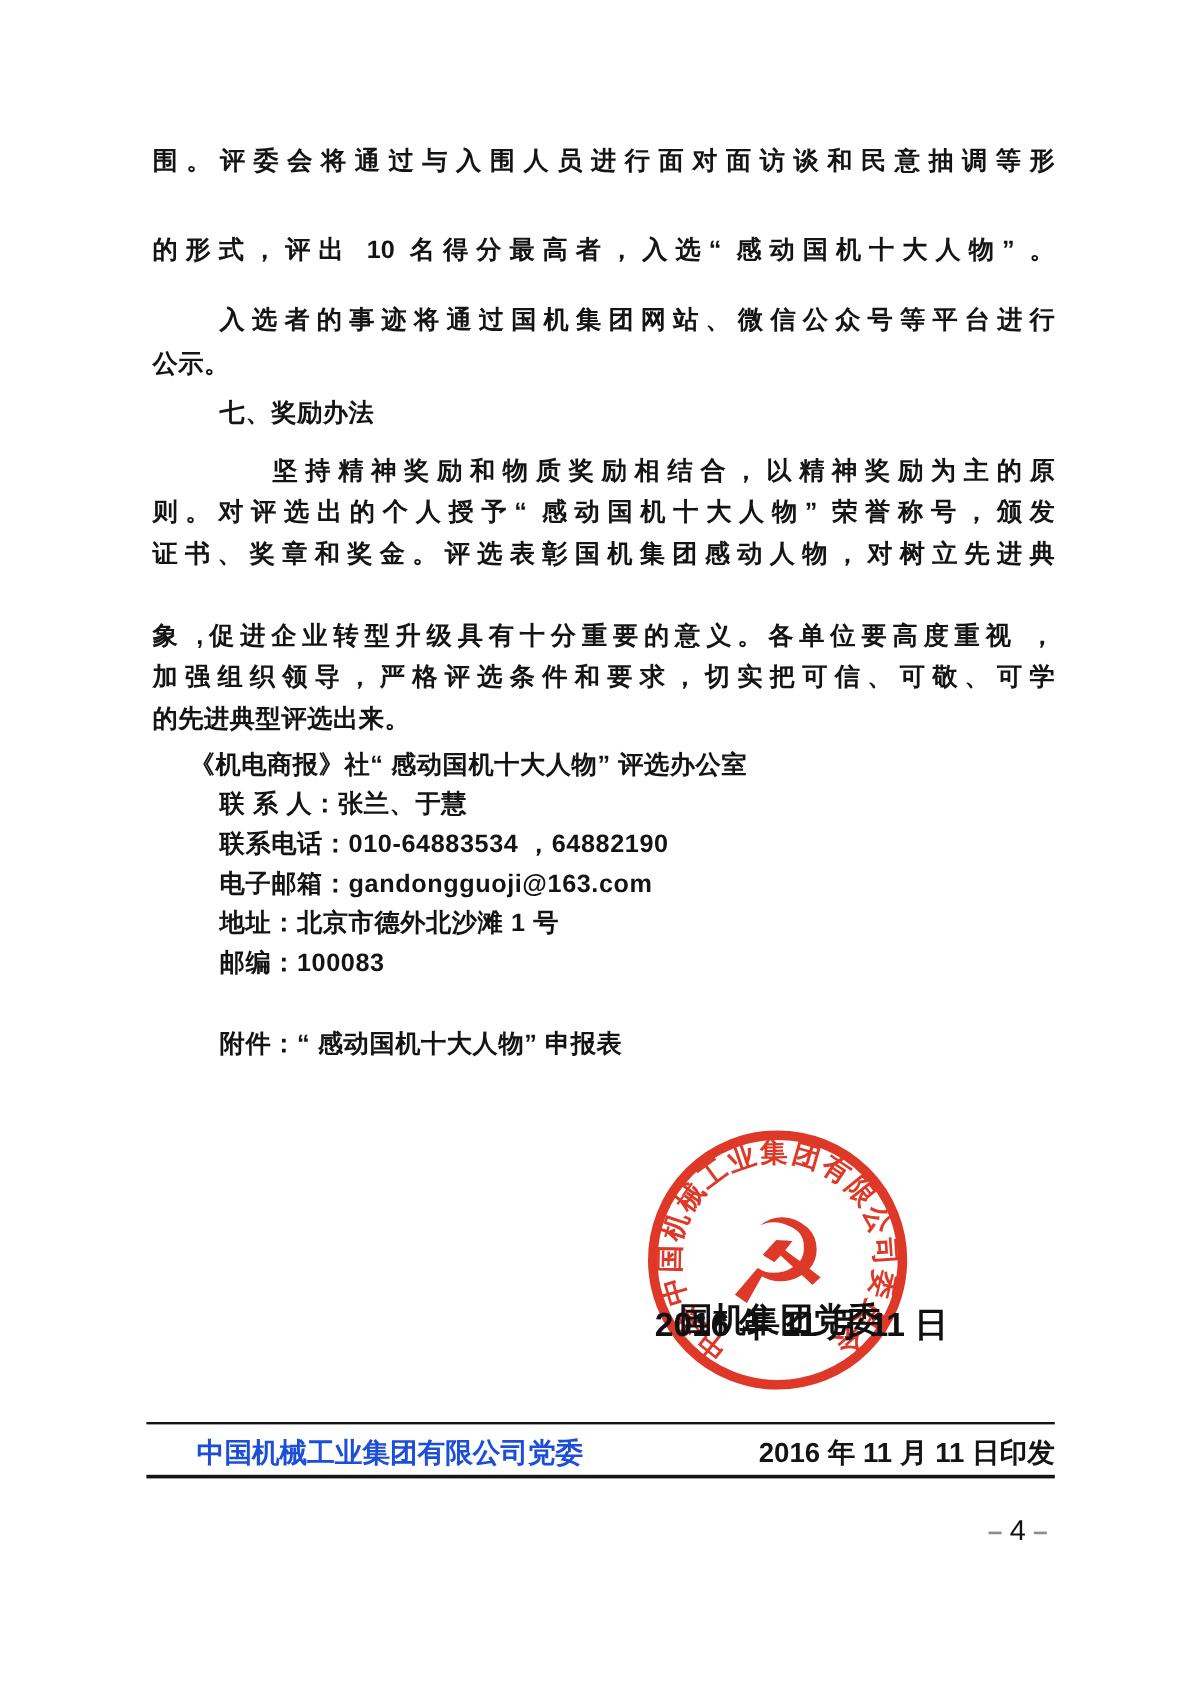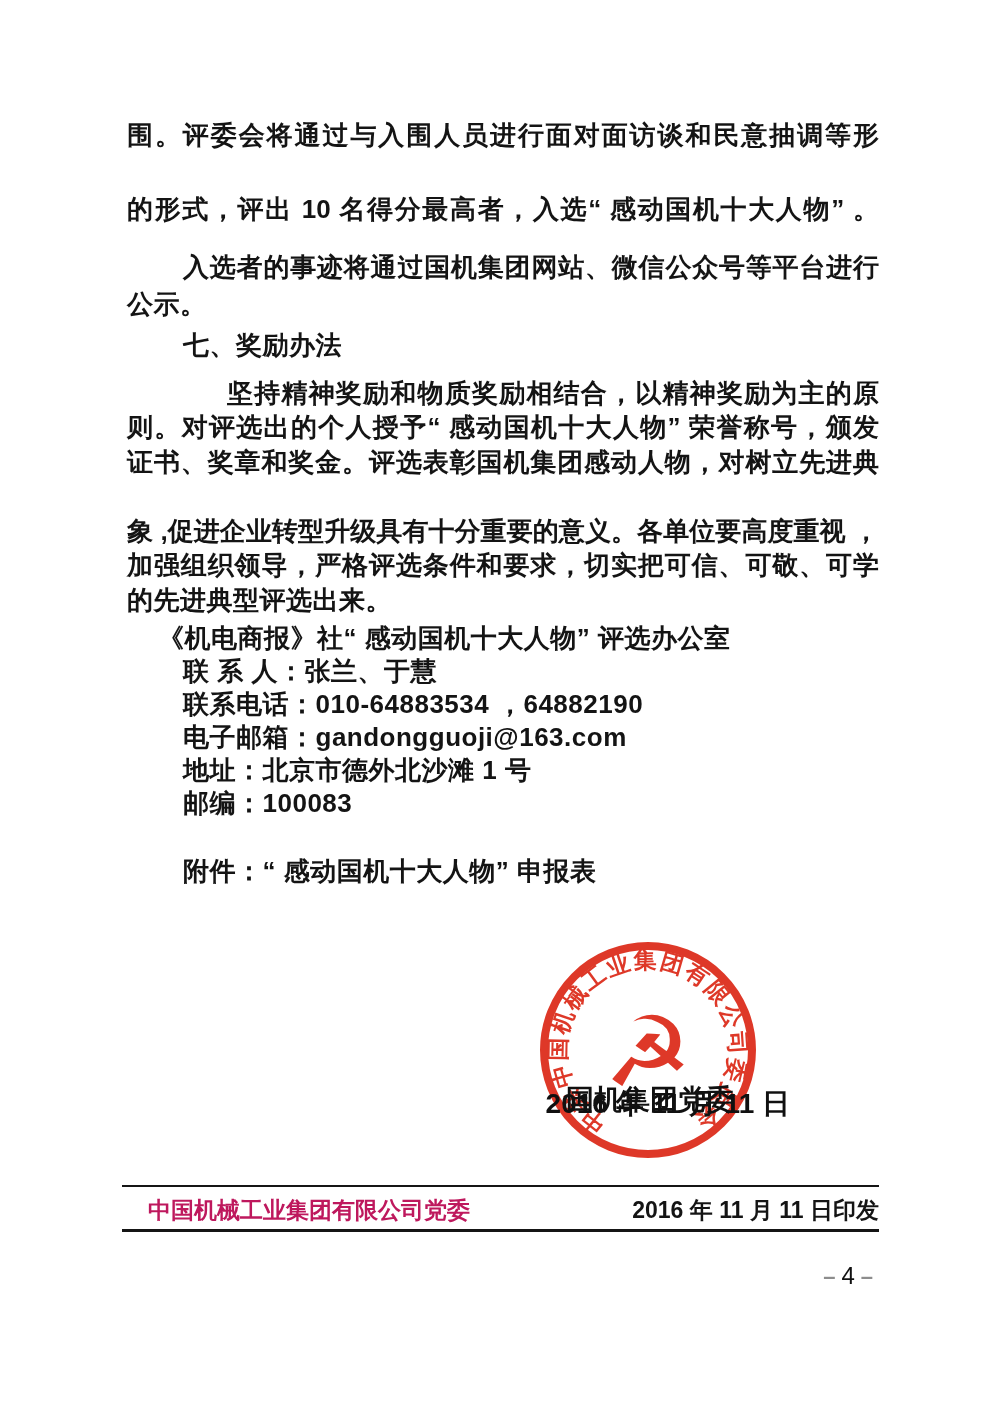--- a/index.html
+++ b/index.html
@@ -5,21 +5,21 @@
   html,body{margin:0;padding:0;background:#ffffff;}
   body{
     width:1000px;height:1408px;position:relative;overflow:hidden;
     font-family:"Liberation Sans","DejaVu Sans",sans-serif;
     color:#111;
   }
   .page{position:absolute;inset:0;background:#ffffff;}
   
   .line{
     position:absolute;left:127px;width:752px;height:36px;line-height:36px;
-    font-size:26px;font-weight:bold;letter-spacing:0.5px;
+    font-size:21px;font-weight:bold;letter-spacing:0.5px;
     white-space:nowrap;color:#141414;
   }
   .stretch{
     white-space:normal;text-align:justify;text-align-last:justify;
     text-justify:inter-character;letter-spacing:0;
   }
   .ind56{padding-left:56px;width:696px;}
   .ind33{padding-left:31px;width:721px;}
   .ind100{padding-left:100px;width:652px;}
   
@@ -34,22 +34,22 @@
     text-align:center;font-size:28px;font-weight:bold;color:#101010;z-index:2;margin-top:32px;
   }
   .sig-date{
     position:absolute;left:510px;top:1087px;width:280px;height:34px;line-height:34px;
     text-align:right;font-size:28px;font-weight:bold;color:#101010;z-index:2;
   }
   
   .rule-top{position:absolute;left:122px;top:1185px;width:757px;height:2px;background:#151515;}
   .rule-bottom{position:absolute;left:122px;top:1229px;width:757px;height:3px;background:#151515;}
   .footer-issuer{
-    position:absolute;left:148px;top:1195px;height:30px;line-height:30px;
-    font-size:23px;font-weight:bold;color:#be185d;white-space:nowrap;
+    position:absolute;left:164px;top:1195px;height:30px;line-height:30px;
+    font-size:23px;font-weight:bold;color:#1d4ed8;white-space:nowrap;
   }
   .footer-date{
     position:absolute;left:122px;top:1195px;width:757px;height:30px;line-height:30px;
     text-align:right;font-size:23px;font-weight:bold;color:#141414;white-space:nowrap;
   }
   .page-num{
     position:absolute;left:122px;top:1261px;width:757px;height:30px;line-height:30px;
     text-align:right;font-size:22px;font-weight:normal;color:#1a1a1a;white-space:nowrap;
   }
   .page-num .dash{color:#8d8d8d;font-weight:bold;padding:0 6px;}

